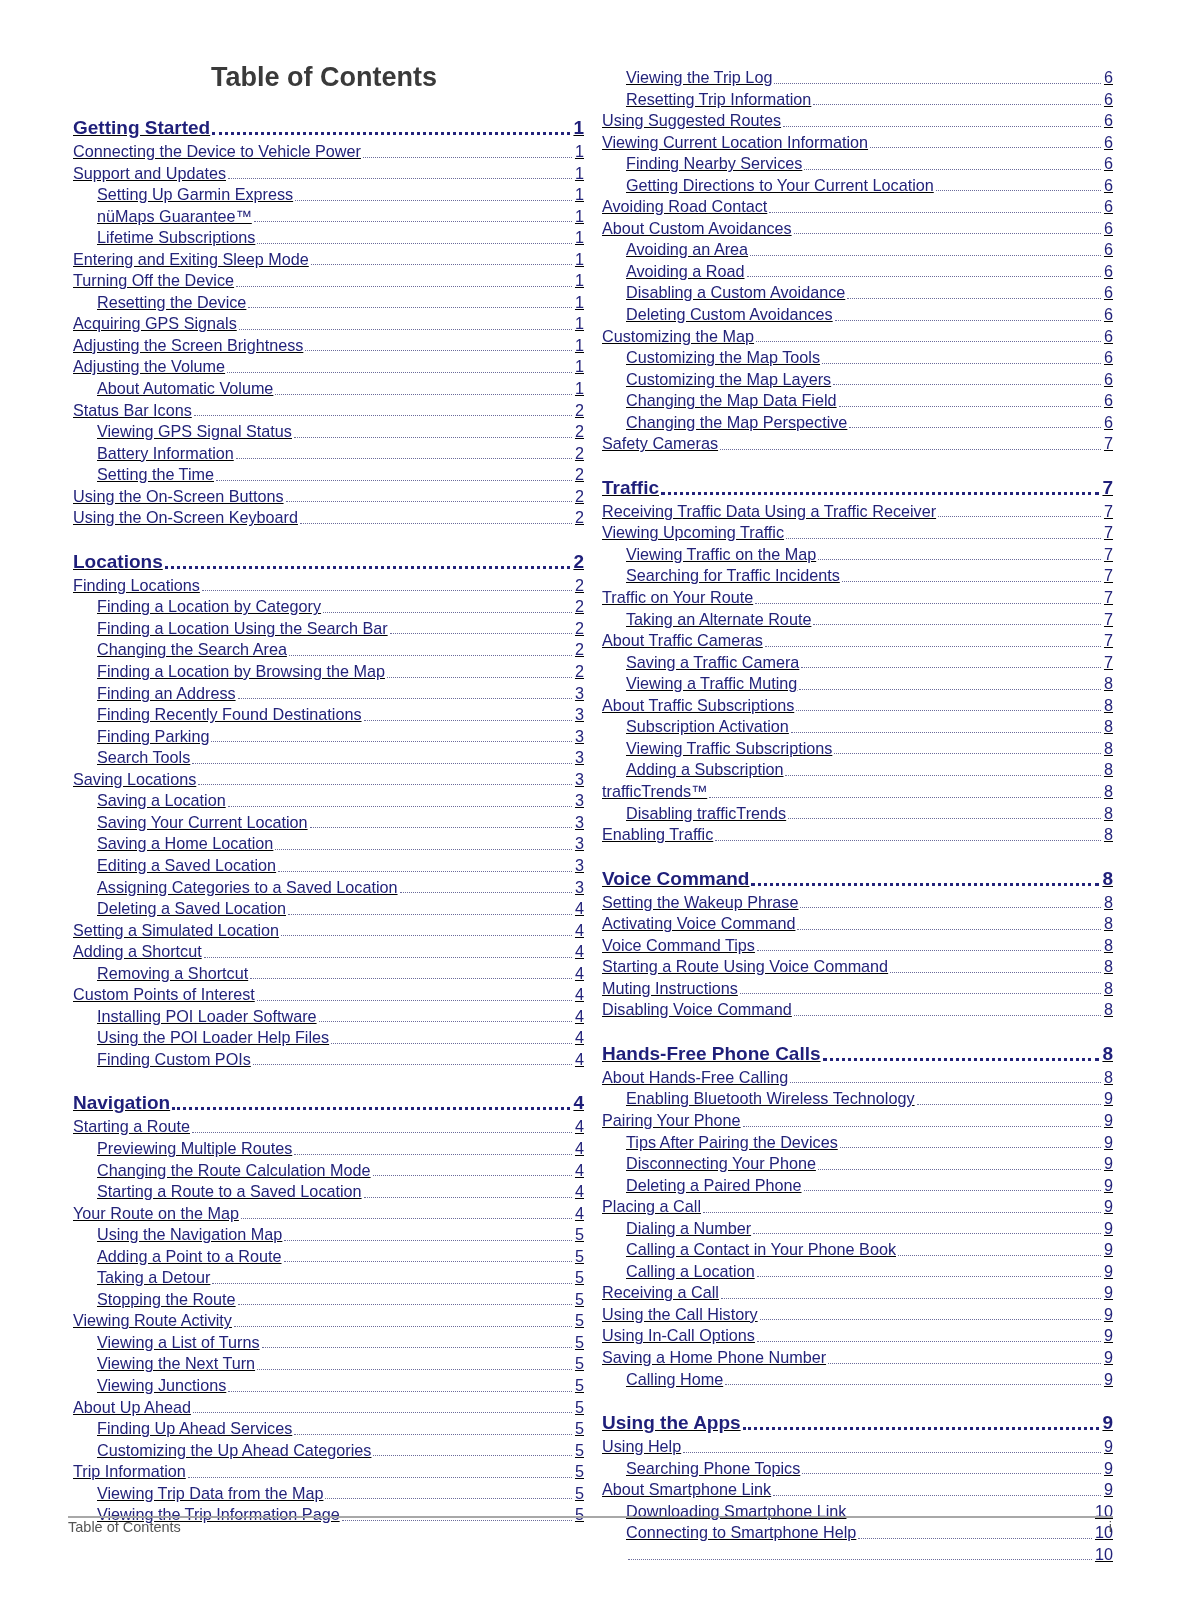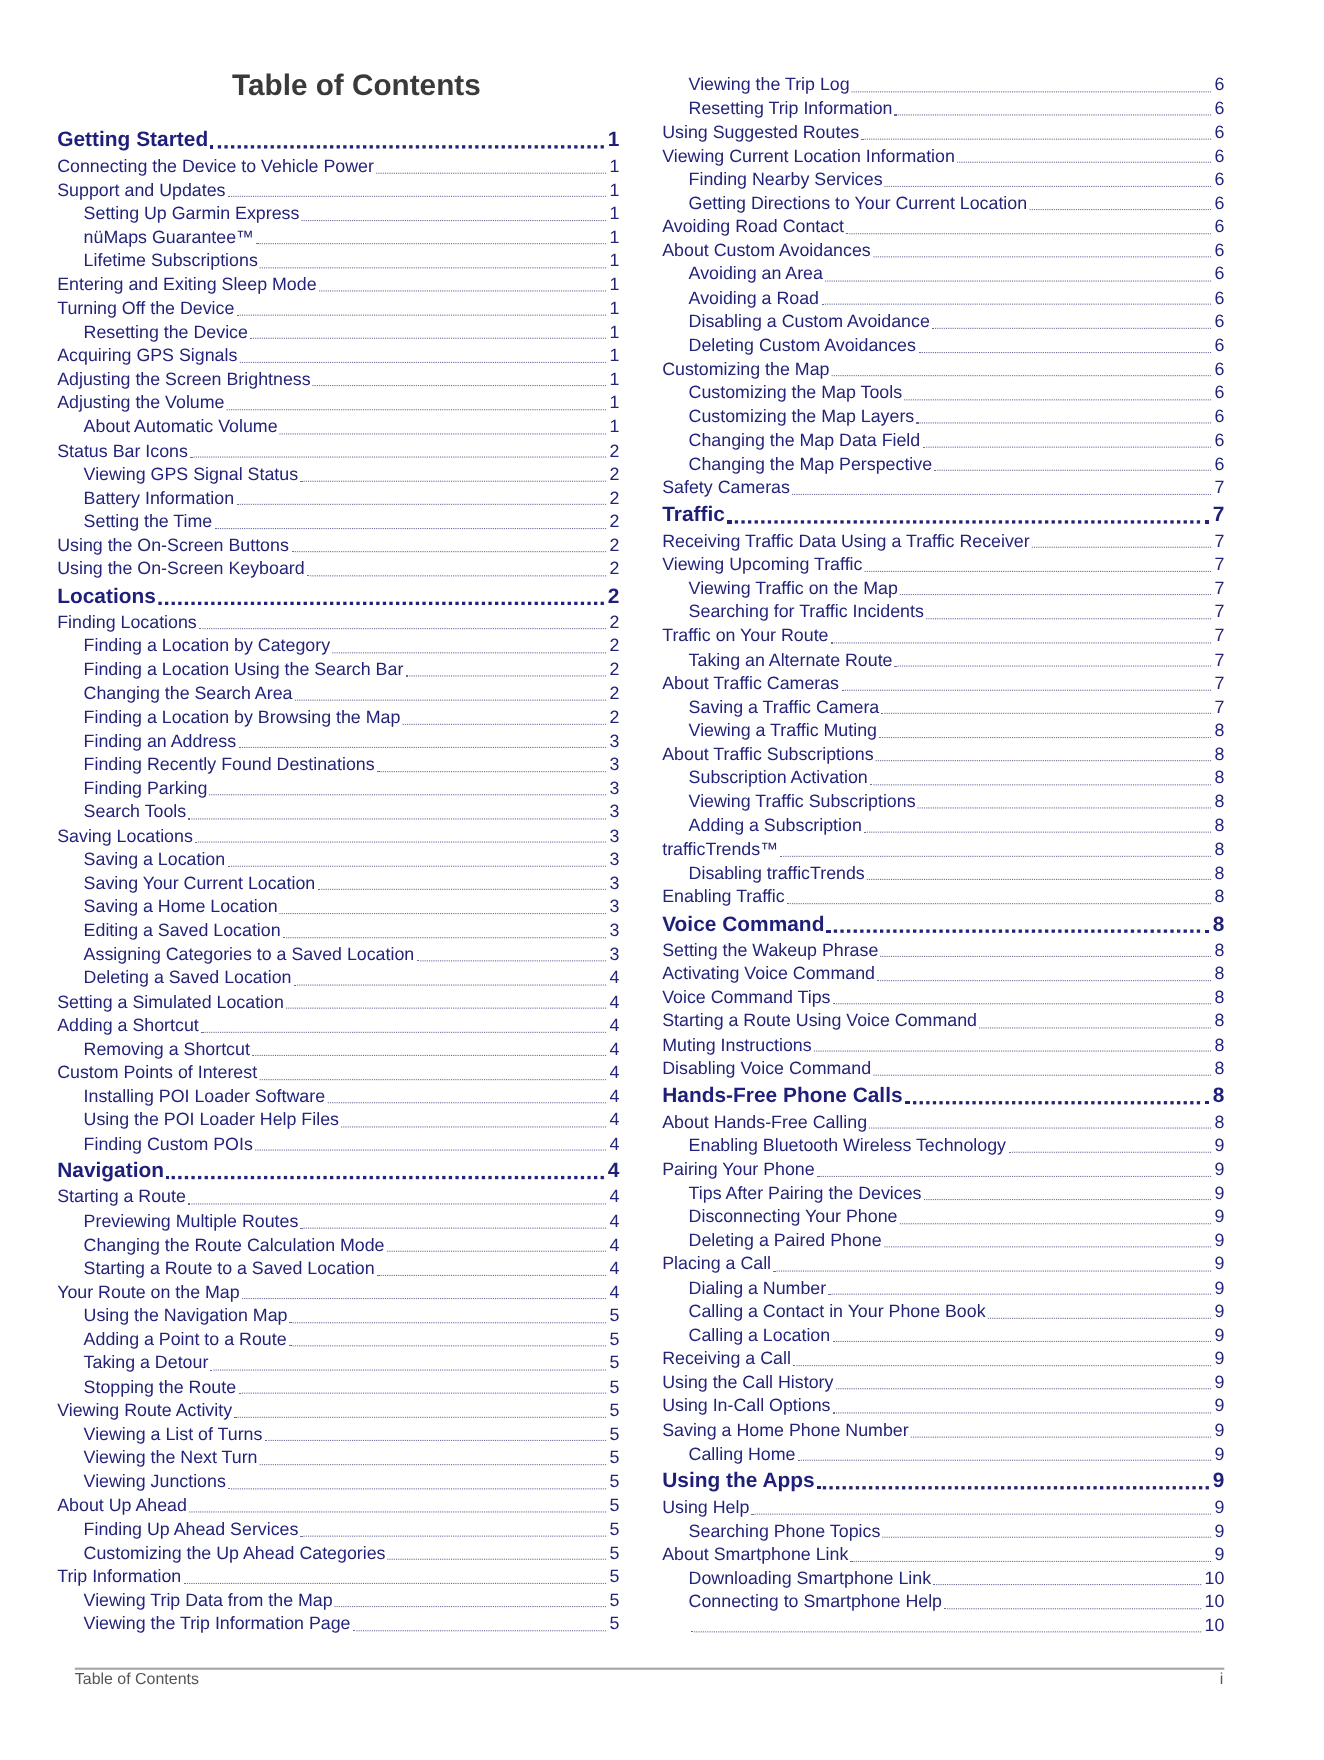--- a/index.html
+++ b/index.html
@@ -5,32 +5,32 @@
     html, body { margin: 0; padding: 0; background: #ffffff; }
     body {
       width: 1204px; height: 1600px; position: relative; overflow: hidden;
       font-family: "Liberation Sans", sans-serif;
     }
     .page-title {
       position: absolute; left: 68px; width: 512px; top: 62px;
       text-align: center; font-size: 27px; font-weight: bold; color: #3a3a3a;
       margin: 0;
     }
-    .col { position: absolute; width: 511px; }
-    .col-left { left: 52px; top: 115px; }
+    .col { position: absolute; width: 511px; text-decoration: underline; }
+    .col-left { left: 73px; top: 115px; }
     .col-right { left: 602px; top: 67px; width: 511px; }
     .entry {
       display: flex; align-items: baseline; color: #23237a;
       font-size: 16.2px; line-height: 21.55px; height: 21.55px; white-space: nowrap;
     }
     .entry.l1 { padding-left: 0; }
     .entry.l2 { padding-left: 24px; }
     .entry.l0 {
       font-weight: bold; font-size: 19px; height: 26px; line-height: 26px;
-      margin-top: 1px; color: #1f1f7a;
+      margin-top: 20px; color: #1f1f7a;
     }
     .entry.l0.first { margin-top: 0; }
     .entry .label { flex: 0 0 auto; }
     .entry .leader {
       flex: 1 1 auto; overflow: hidden; margin: 0 3px 0 2px;
       border-bottom: 1.5px dotted #6a6a9a; height: 0; align-self: flex-end; margin-bottom: 5px;
     }
     .entry.l0 .leader { border-bottom: 3px dotted #23237a; margin-bottom: 6px; }
     .entry .pg { flex: 0 0 auto; text-align: right; }
     .footer-rule {

